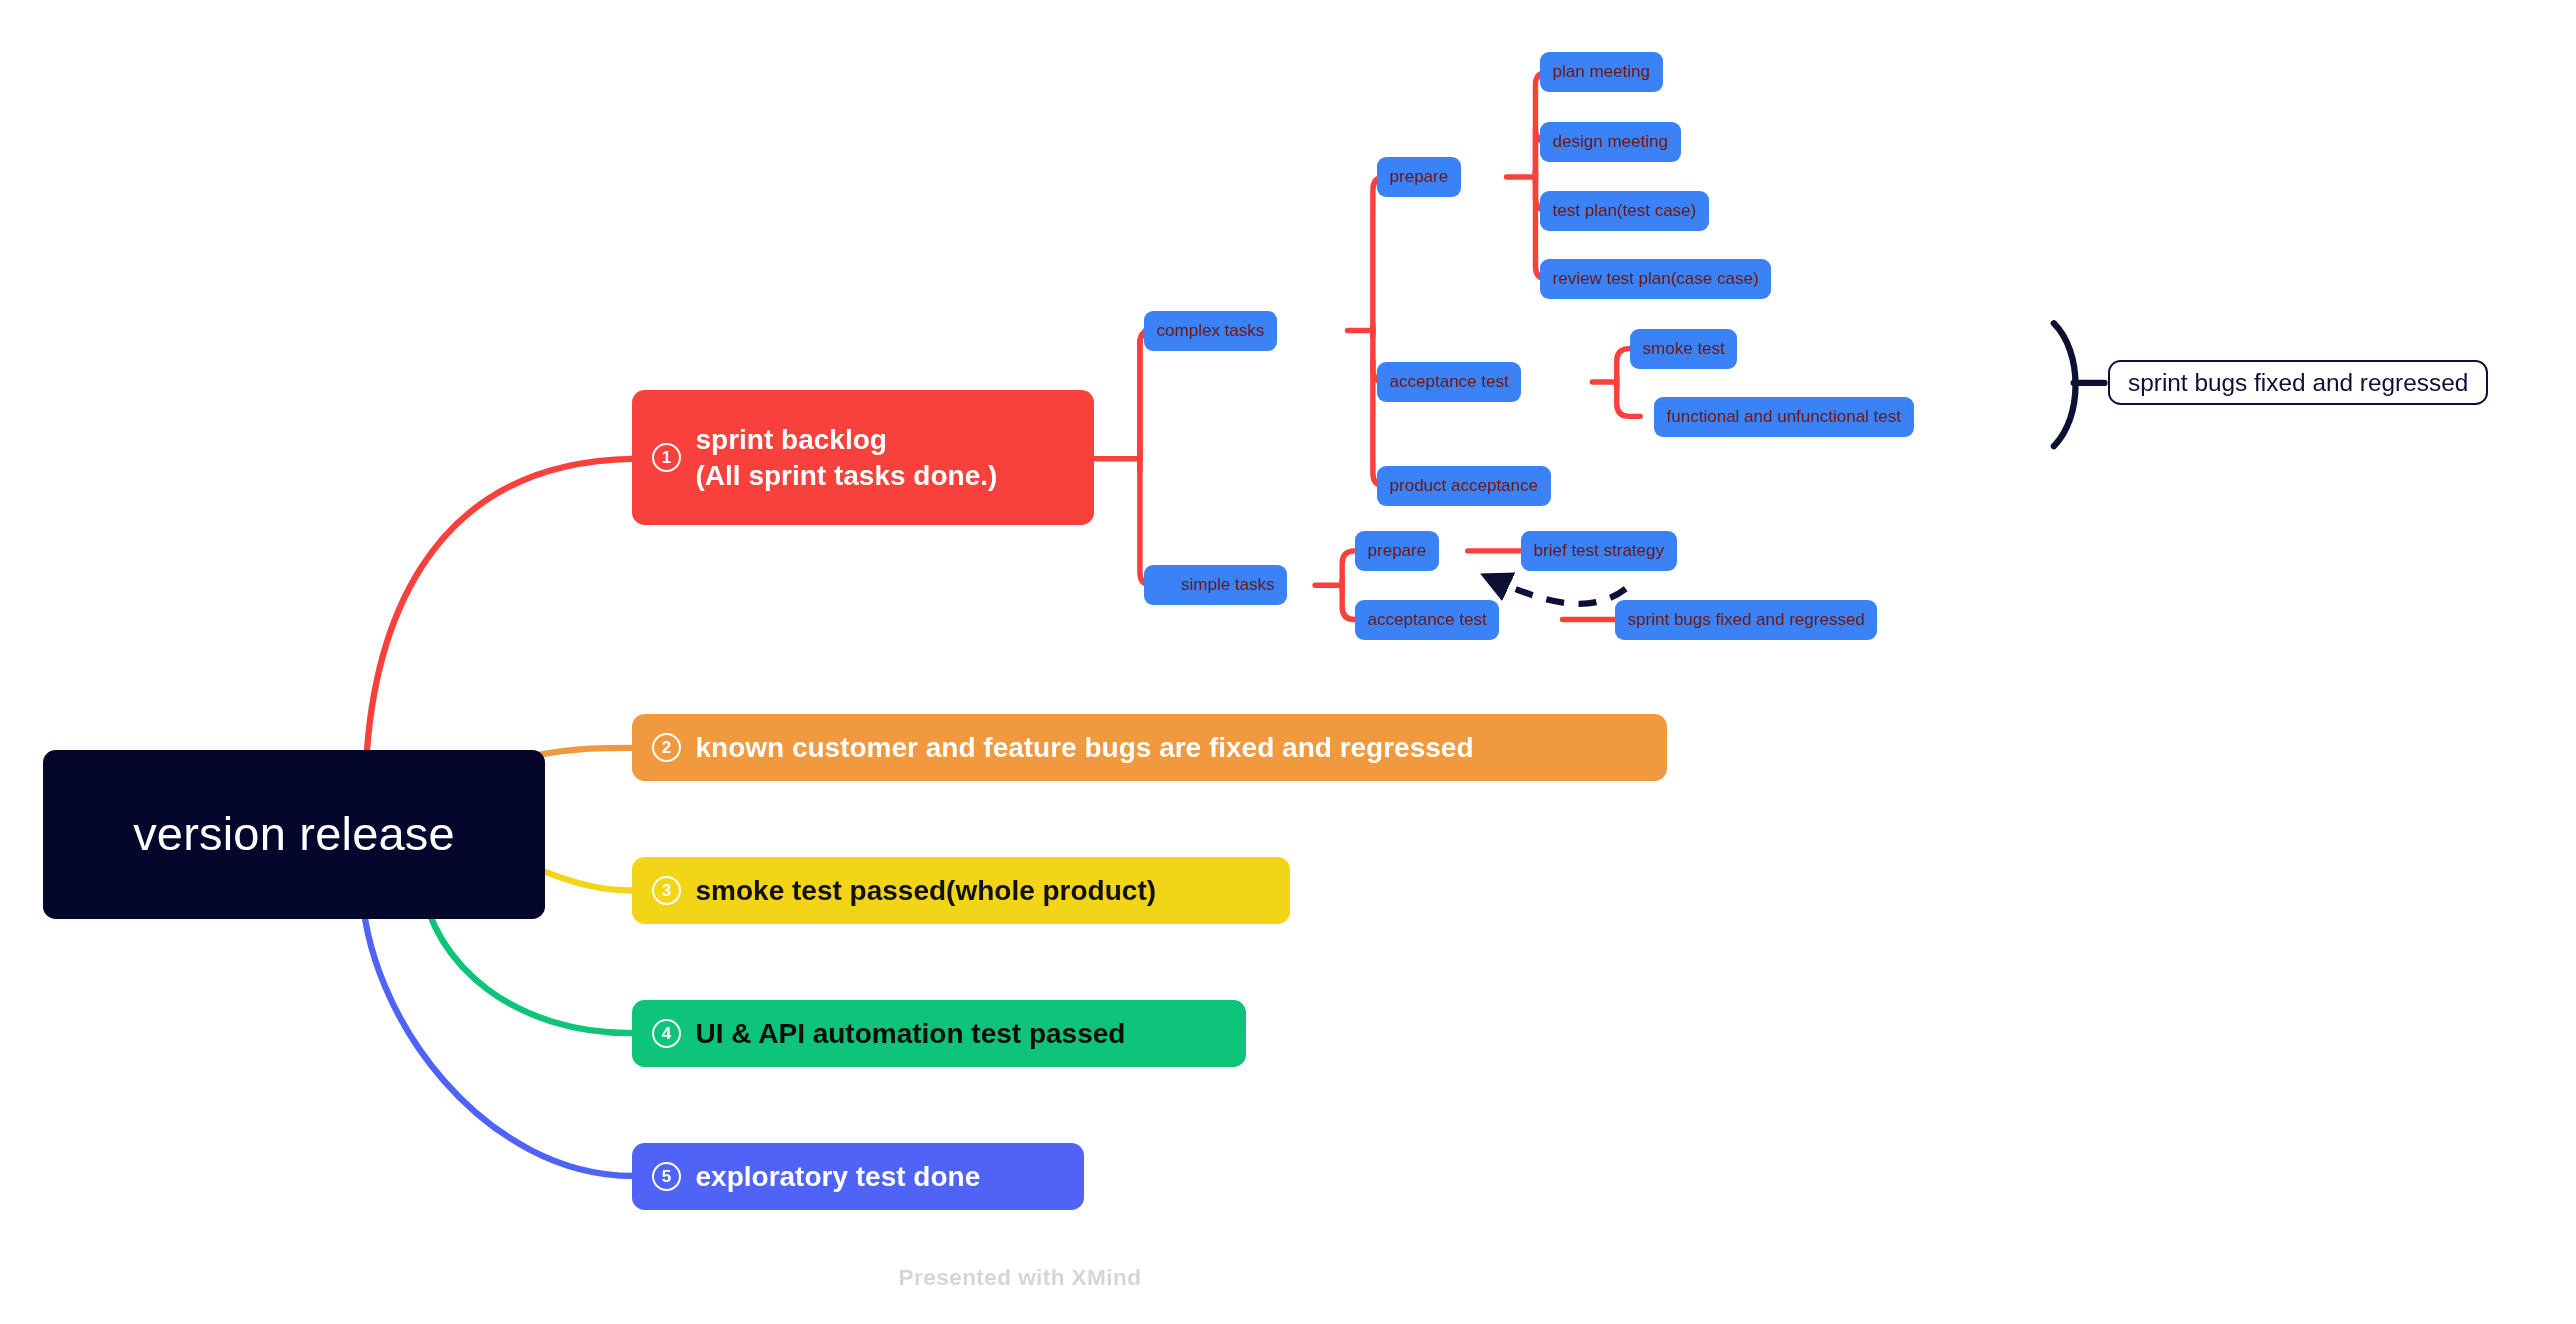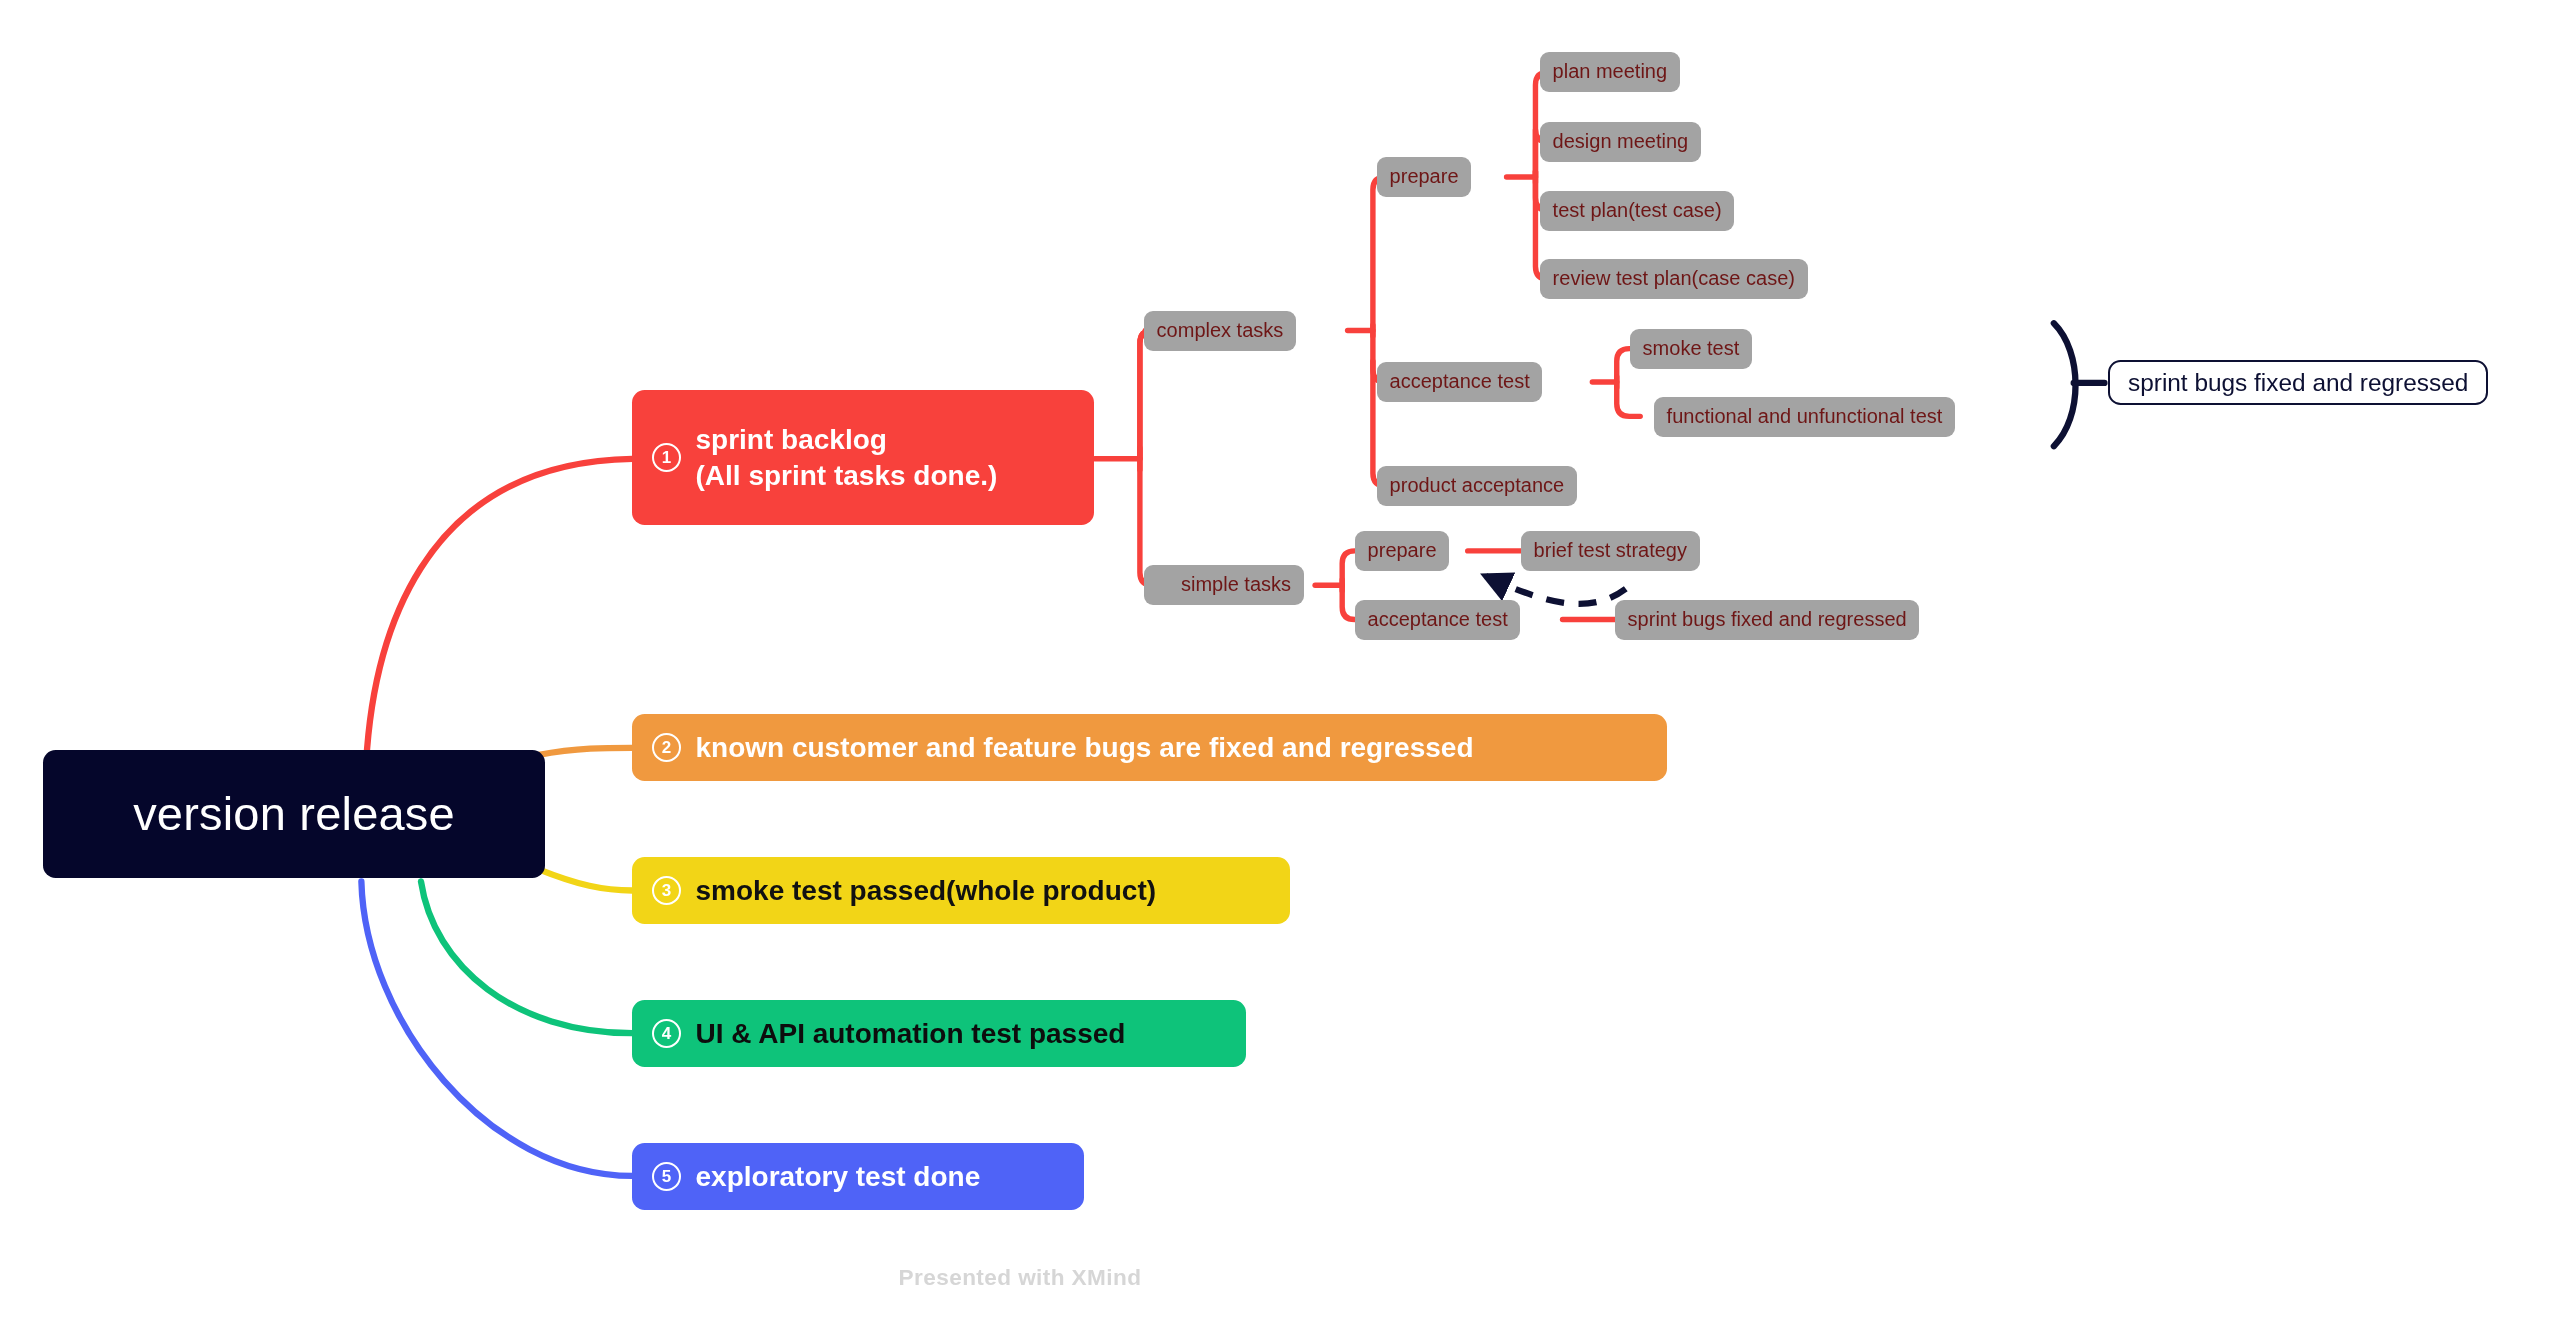--- a/index.html
+++ b/index.html
@@ -75,24 +75,24 @@
   .b-red    { background: #f8413c; color: #ffffff; }
   .b-orange { background: #f0993f; color: #ffffff; }
   .b-yellow { background: #f2d517; color: #111111; }
   .b-yellow .marker { color: #ffffff; }
   .b-green  { background: #0ec37a; color: #0d0d0d; }
   .b-green .marker { color: #ffffff; }
   .b-blue   { background: #4f63f7; color: #ffffff; }
 
   
   .sub {
-    background: #a3a3a3;
+    background: #3b82f6;
     color: #6e1616;
     border-radius: 9px;
-    font-size: 20px;
+    font-size: 17px;
     font-weight: 400;
     padding: 0 12.6px;
     height: 40px;
   }
 
   
   .callout {
     background: #ffffff;
     color: #0d1033;
     border: 2.7px solid #0d1033;
@@ -163,21 +163,21 @@
     <path d="M 2296 424 H 2330" fill="none" stroke="#0d1033" stroke-width="7" stroke-linecap="round"></path>
 
     <defs>
       <marker id="relArrow" viewBox="0 0 10 10" refX="8" refY="5" markerWidth="5" markerHeight="5" orient="auto-start-reverse">
         <path d="M 0 0 L 10 5 L 0 10 z" fill="#0d1033"></path>
       </marker>
     </defs>
     <path d="M 1800 652 C 1760 682 1710 668 1645 638" fill="none" stroke="#0d1033" stroke-width="7" stroke-dasharray="20 16" stroke-linecap="butt" marker-end="url(#relArrow)"></path>
   </svg>
 
-  <div class="node root-node" style="left:43px; top:750px; width:502px; height:128px;">
+  <div class="node root-node" style="left:43px; top:750px; width:502px; height:169px;">
     <span>version release</span>
   </div>
 
   <div class="node branch b-red" style="left:632px; top:390px; width:462px; height:135px;">
     <span class="marker">1</span>
     <span class="label">sprint backlog
 (All sprint tasks done.)</span>
   </div>
 
   <div class="node branch b-orange" style="left:632px; top:714px; width:1035px; height:67px;">

